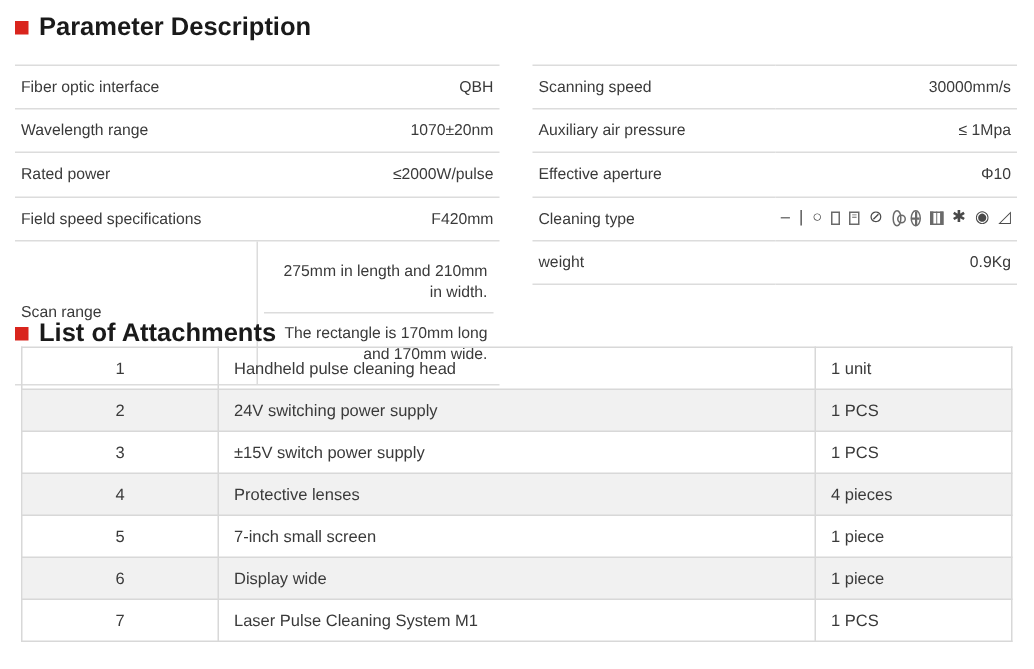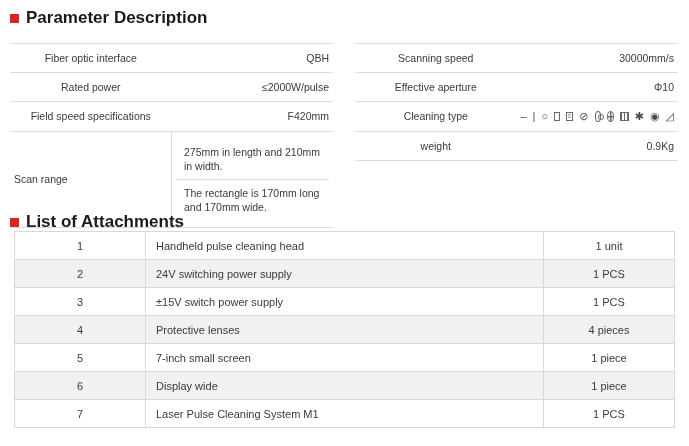--- a/index.html
+++ b/index.html
@@ -71,32 +71,33 @@
     color: #3a3a3a;
     padding: 7px 4px 7px 4px;
     border-bottom: 1px solid #dcdcdc;
     vertical-align: middle;
     line-height: 1.35;
   }
   table.param tr:first-child td {
     border-top: 1px solid #dcdcdc;
   }
   td.label {
-    text-align: center;
+    text-align: left;
   }
   td.value {
     text-align: right;
   }
   td.sub-label {
     text-align: left;
     vertical-align: middle;
   }
   .sub-cell {
     border-bottom: 1px solid #dcdcdc;
     padding: 6px 4px 6px 8px;
+    text-align: right;
     font-size: 10.5px;
     line-height: 1.35;
   }
   .sub-cell.last {
     border-bottom: none;
   }
   td.nested {
     padding: 0;
     border-bottom: 1px solid #dcdcdc;
     border-left: 1px solid #dcdcdc;
@@ -198,21 +199,21 @@
   td.idx {
     width: 110px;
     text-align: center;
   }
   td.desc {
     text-align: left;
     padding-left: 14px;
   }
   td.qty {
     width: 110px;
-    text-align: center;
+    text-align: left;
   }
 </style>
 </head>
 <body>
 
 <div class="page">
 
   <div class="section-heading" id="heading-param">
     <span class="bullet"></span>
     <span>Parameter Description</span>
@@ -221,20 +222,24 @@
   <div class="param-wrap">
 
     <div class="param-col">
       <table class="param">
         <tbody>
             <tr>
           <td class="label">Fiber optic interface</td>
           <td class="value">QBH</td>
         </tr>
         <tr>
+          <td class="label">Wavelength range</td>
+          <td class="value">1070±20nm</td>
+        </tr>
+        <tr>
           <td class="label">Rated power</td>
           <td class="value">≤2000W/pulse</td>
         </tr>
         <tr>
           <td class="label">Field speed specifications</td>
           <td class="value">F420mm</td>
         </tr>
         <tr>
           <td class="sub-label" style="width:92px;">Scan range</td>
           <td class="nested">
@@ -245,20 +250,24 @@
       </tbody>
         </table>
     </div>
 
     <div class="param-col">
       <table class="param">
         <tbody>
             <tr>
           <td class="label">Scanning speed</td>
           <td class="value">30000mm/s</td>
+        </tr>
+        <tr>
+          <td class="label">Auxiliary air pressure</td>
+          <td class="value">≤ 1Mpa</td>
         </tr>
         <tr>
           <td class="label">Effective aperture</td>
           <td class="value">Φ10</td>
         </tr>
         <tr>
           <td class="label" style="width:78px;">Cleaning type</td>
           <td class="value">
             <div class="icon-row">
               <span>–</span>

